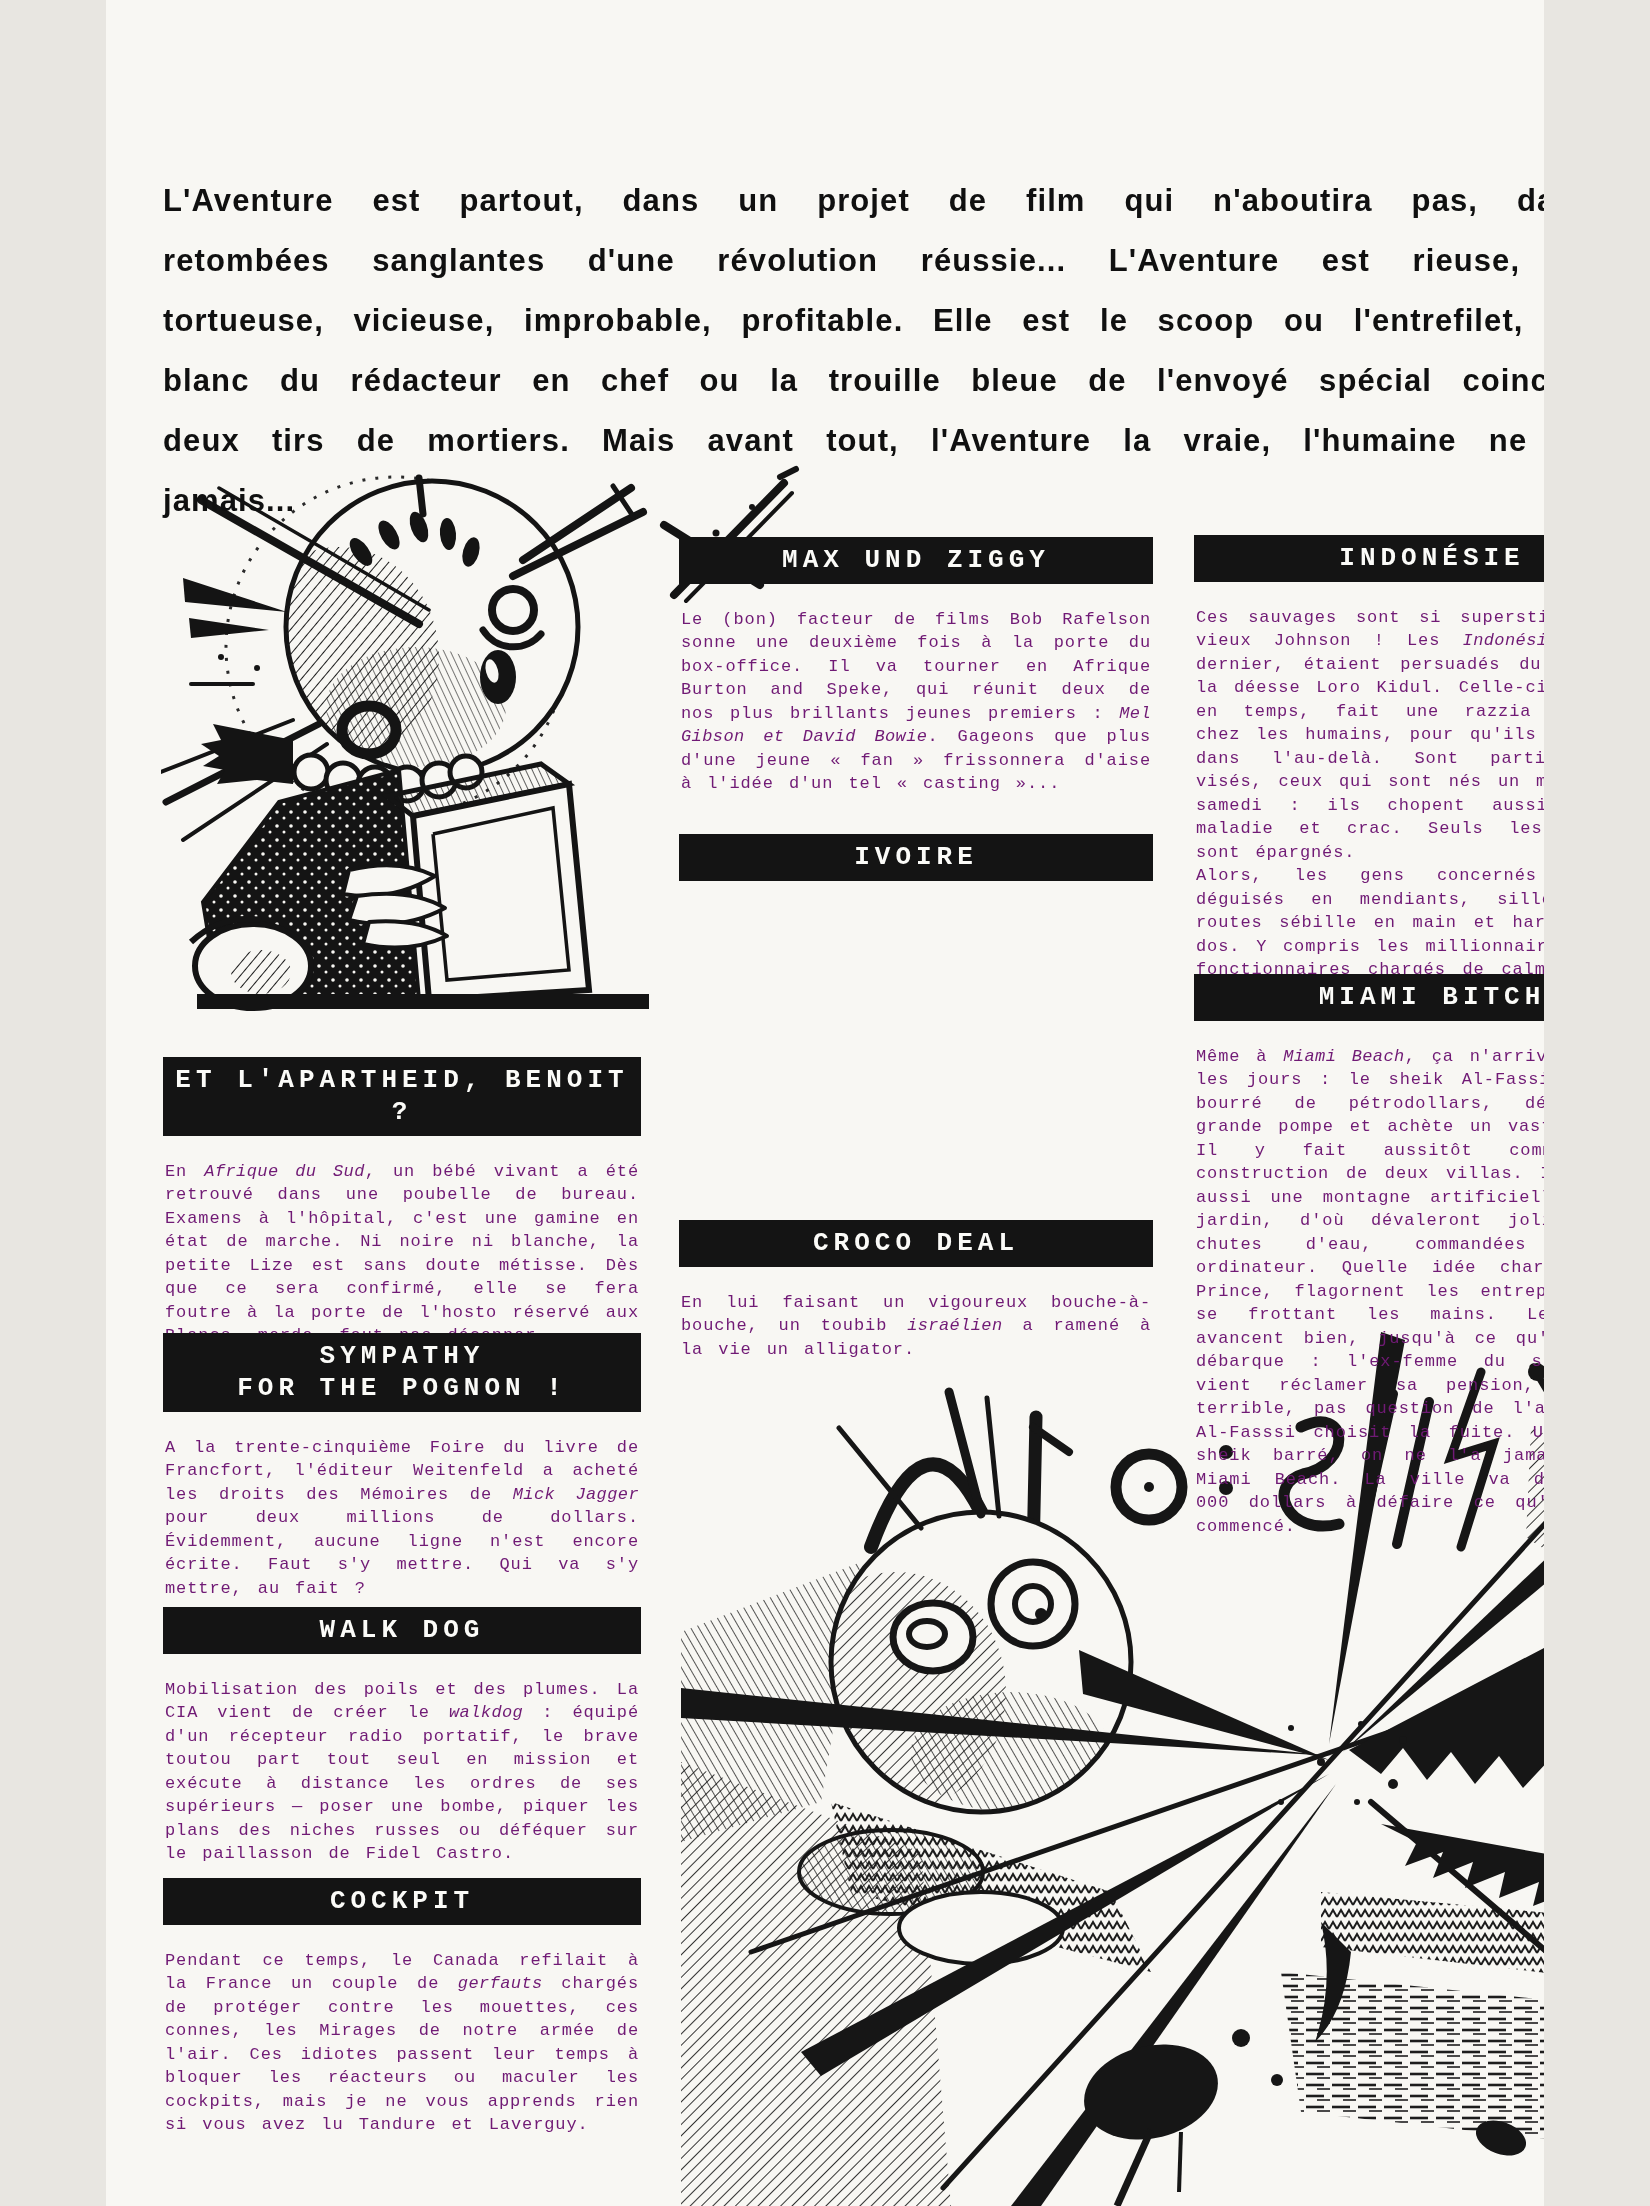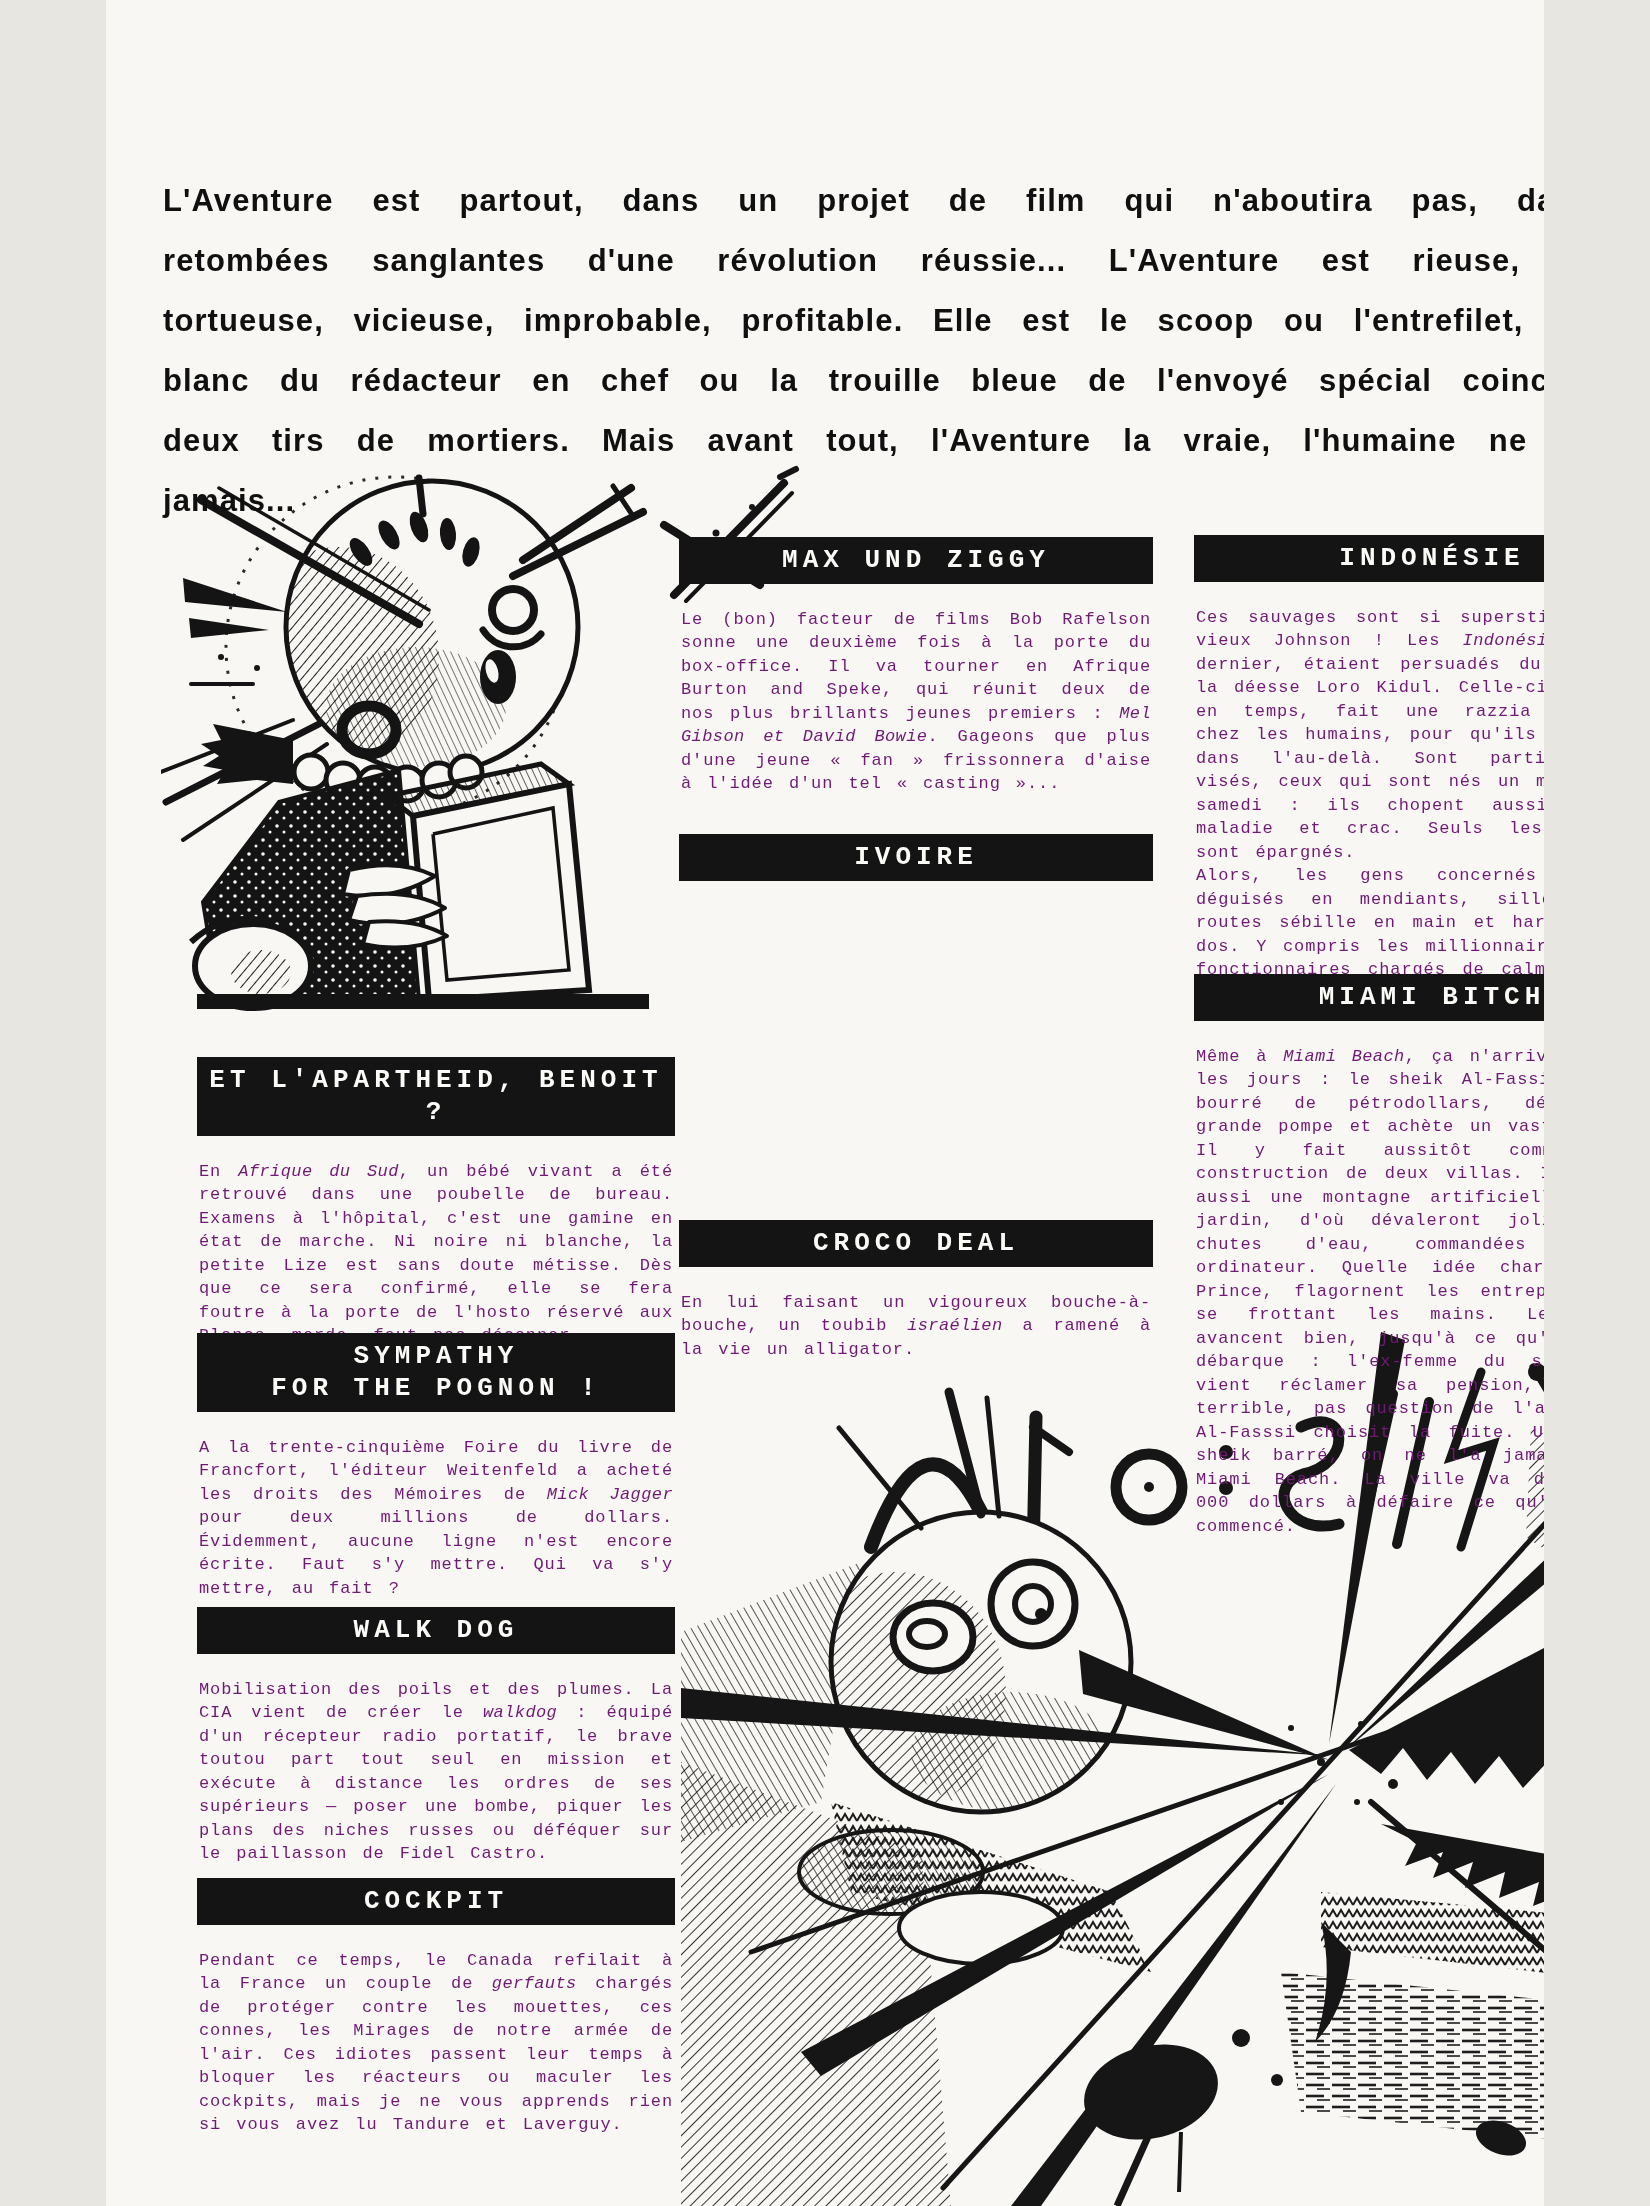--- a/index.html
+++ b/index.html
@@ -22,21 +22,21 @@
     padding:7px 4px 8px;white-space:pre-line;
   }
   .body{
     margin:24px 2px 0;
     font-size:17px;line-height:23.5px;color:#701a75;
     letter-spacing:0.9px;word-spacing:4px;
     text-align:justify;
   }
   .body i{letter-spacing:0.4px;}
   .illu{position:absolute;z-index:1;}
-  .w-left{width:478px;margin-left:34px;}
+  .w-left{width:478px;}
   .w-mid{width:474px;}
   .w-right{width:476px;}
 </style>
 </head>
 <body>
 
 <div class="page">
 
   <p class="intro">L'Aventure est partout, dans un projet de film qui n'aboutira pas, dans les retombées sanglantes d'une révolution réussie... L'Aventure est rieuse, tueuse, tortueuse, vicieuse, improbable, profitable. Elle est le scoop ou l'entrefilet, le pain blanc du rédacteur en chef ou la trouille bleue de l'envoyé spécial coincé entre deux tirs de mortiers. Mais avant tout, l'Aventure la vraie, l'humaine ne s'arrête jamais...</p>
 

